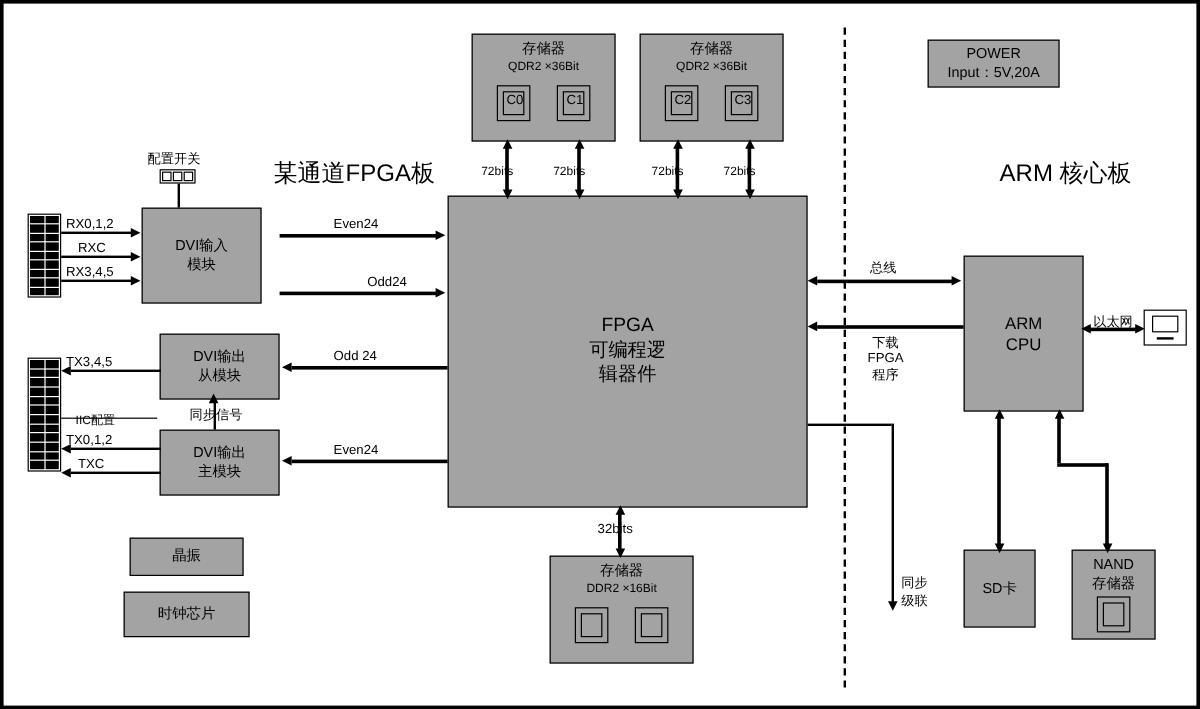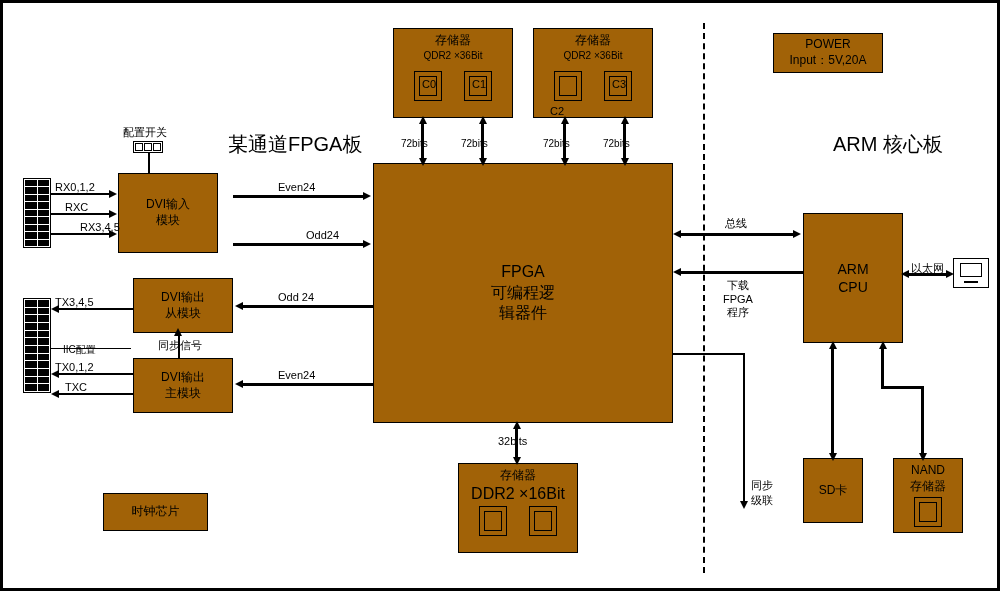--- a/index.html
+++ b/index.html
@@ -1,18 +1,18 @@
 <!DOCTYPE html>
 <html><head>
 <meta charset="utf-8">
 <style>
 * { box-sizing: border-box; margin: 0; padding: 0; }
 body { font-family: "Microsoft YaHei", SimSun, Arial, sans-serif; background: #fff; }
 .canvas { position: relative; width: 1000px; height: 591px; border: 3px solid #000; }
-.box { position: absolute; border: 1.5px solid #000; background: #a16207; display: flex; flex-direction: column; align-items: center; justify-content: center; font-size: 12px; text-align: center; line-height: 1.3; }
+.box { position: absolute; border: 1.5px solid #000; background: #a3a3a3; display: flex; flex-direction: column; align-items: center; justify-content: center; font-size: 12px; text-align: center; line-height: 1.3; }
 .label { position: absolute; font-size: 11px; white-space: nowrap; }
 .title { position: absolute; font-size: 20px; white-space: nowrap; }
 .arrow-line { position: absolute; background: #000; }
 .arrow-head { position: absolute; width: 0; height: 0; }
 .ar { border-top: 4px solid transparent; border-bottom: 4px solid transparent; border-left: 8px solid #000; }
 .al { border-top: 4px solid transparent; border-bottom: 4px solid transparent; border-right: 8px solid #000; }
 .ad { border-left: 4px solid transparent; border-right: 4px solid transparent; border-top: 8px solid #000; }
 .au { border-left: 4px solid transparent; border-right: 4px solid transparent; border-bottom: 8px solid #000; }
 .dashed-v { position: absolute; border-left: 2px dashed #000; }
 .chip { position: absolute; border: 1px solid #000; width: 28px; height: 30px; }
@@ -47,28 +47,28 @@
     <div class="chip" style="left:20px; top:42px;"></div>
     <div class="label" style="position:absolute; left:28px; top:48px;">C0</div>
     <div class="chip" style="left:70px; top:42px;"></div>
     <div class="label" style="position:absolute; left:78px; top:48px;">C1</div>
   </div>
 
   <div class="box" style="left:530px; top:25px; width:120px; height:90px; justify-content:flex-start; padding-top:4px;">
     <div>存储器</div>
     <div style="font-size:10px;">QDR2 ×36Bit</div>
     <div class="chip" style="left:20px; top:42px;"></div>
-    <div class="label" style="position:absolute; left:16px; top:48px;margin-top:27px;">C2</div>
+    <div class="label" style="position:absolute; left:28px; top:48px;">C2</div>
     <div class="chip" style="left:70px; top:42px;"></div>
     <div class="label" style="position:absolute; left:78px; top:48px;">C3</div>
   </div>
 
   <div class="box" style="left:455px; top:460px; width:120px; height:90px; justify-content:flex-start; padding-top:4px;">
     <div>存储器</div>
-    <div style="font-size:16px;">DDR2 ×16Bit</div>
+    <div style="font-size:10px;">DDR2 ×16Bit</div>
     <div class="chip" style="left:20px; top:42px;"></div>
     <div class="chip" style="left:70px; top:42px;"></div>
   </div>
 
   <div class="box" style="left:370px; top:160px; width:300px; height:260px; font-size:16px;">
     <div style="white-space:pre-line;">FPGA
 可编程逻
 辑器件</div>
   </div>
 
@@ -91,20 +91,23 @@
 
   <div class="box" style="left:130px; top:355px; width:100px; height:55px;">
     <div style="white-space:pre-line;">DVI输出
 主模块</div>
   </div>
 
   <div class="label" style="left:155px; top:335px;">同步信号</div>
   <div class="arrow-line" style="left:175px; top:330px; width:2px; height:25px;"></div>
   <div class="arrow-head au" style="left:171px; top:325px;"></div>
 
+  <div class="box" style="left:105px; top:445px; width:95px; height:32px;">
+    <div>晶振</div>
+  </div>
   <div class="box" style="left:100px; top:490px; width:105px; height:38px;">
     <div>时钟芯片</div>
   </div>
 
   <div class="box" style="left:800px; top:210px; width:100px; height:130px; font-size:14px;">
     <div style="white-space:pre-line;">ARM
 CPU</div>
   </div>
 
   <div class="box" style="left:800px; top:455px; width:60px; height:65px;">
@@ -172,21 +175,21 @@
   </div>
 
   <div class="label" style="left:52px; top:178px;">RX0,1,2</div>
   <div class="arrow-line" style="left:48px; top:190px; width:60px; height:2px;"></div>
   <div class="arrow-head ar" style="left:106px; top:187px;"></div>
 
   <div class="label" style="left:62px; top:198px;">RXC</div>
   <div class="arrow-line" style="left:48px; top:210px; width:60px; height:2px;"></div>
   <div class="arrow-head ar" style="left:106px; top:207px;"></div>
 
-  <div class="label" style="left:52px; top:218px;margin-left:25px;">RX3,4,5</div>
+  <div class="label" style="left:52px; top:218px;">RX3,4,5</div>
   <div class="arrow-line" style="left:48px; top:230px; width:60px; height:2px;"></div>
   <div class="arrow-head ar" style="left:106px; top:227px;"></div>
 
   <div class="label" style="left:52px; top:293px;">TX3,4,5</div>
   <div class="arrow-line" style="left:56px; top:305px; width:75px; height:2px;"></div>
   <div class="arrow-head al" style="left:48px; top:302px;"></div>
 
   <div class="label" style="left:60px; top:340px; font-size:10px;">IIC配置</div>
   <div class="arrow-line" style="left:48px; top:345px; width:80px; height:1px;"></div>
 

